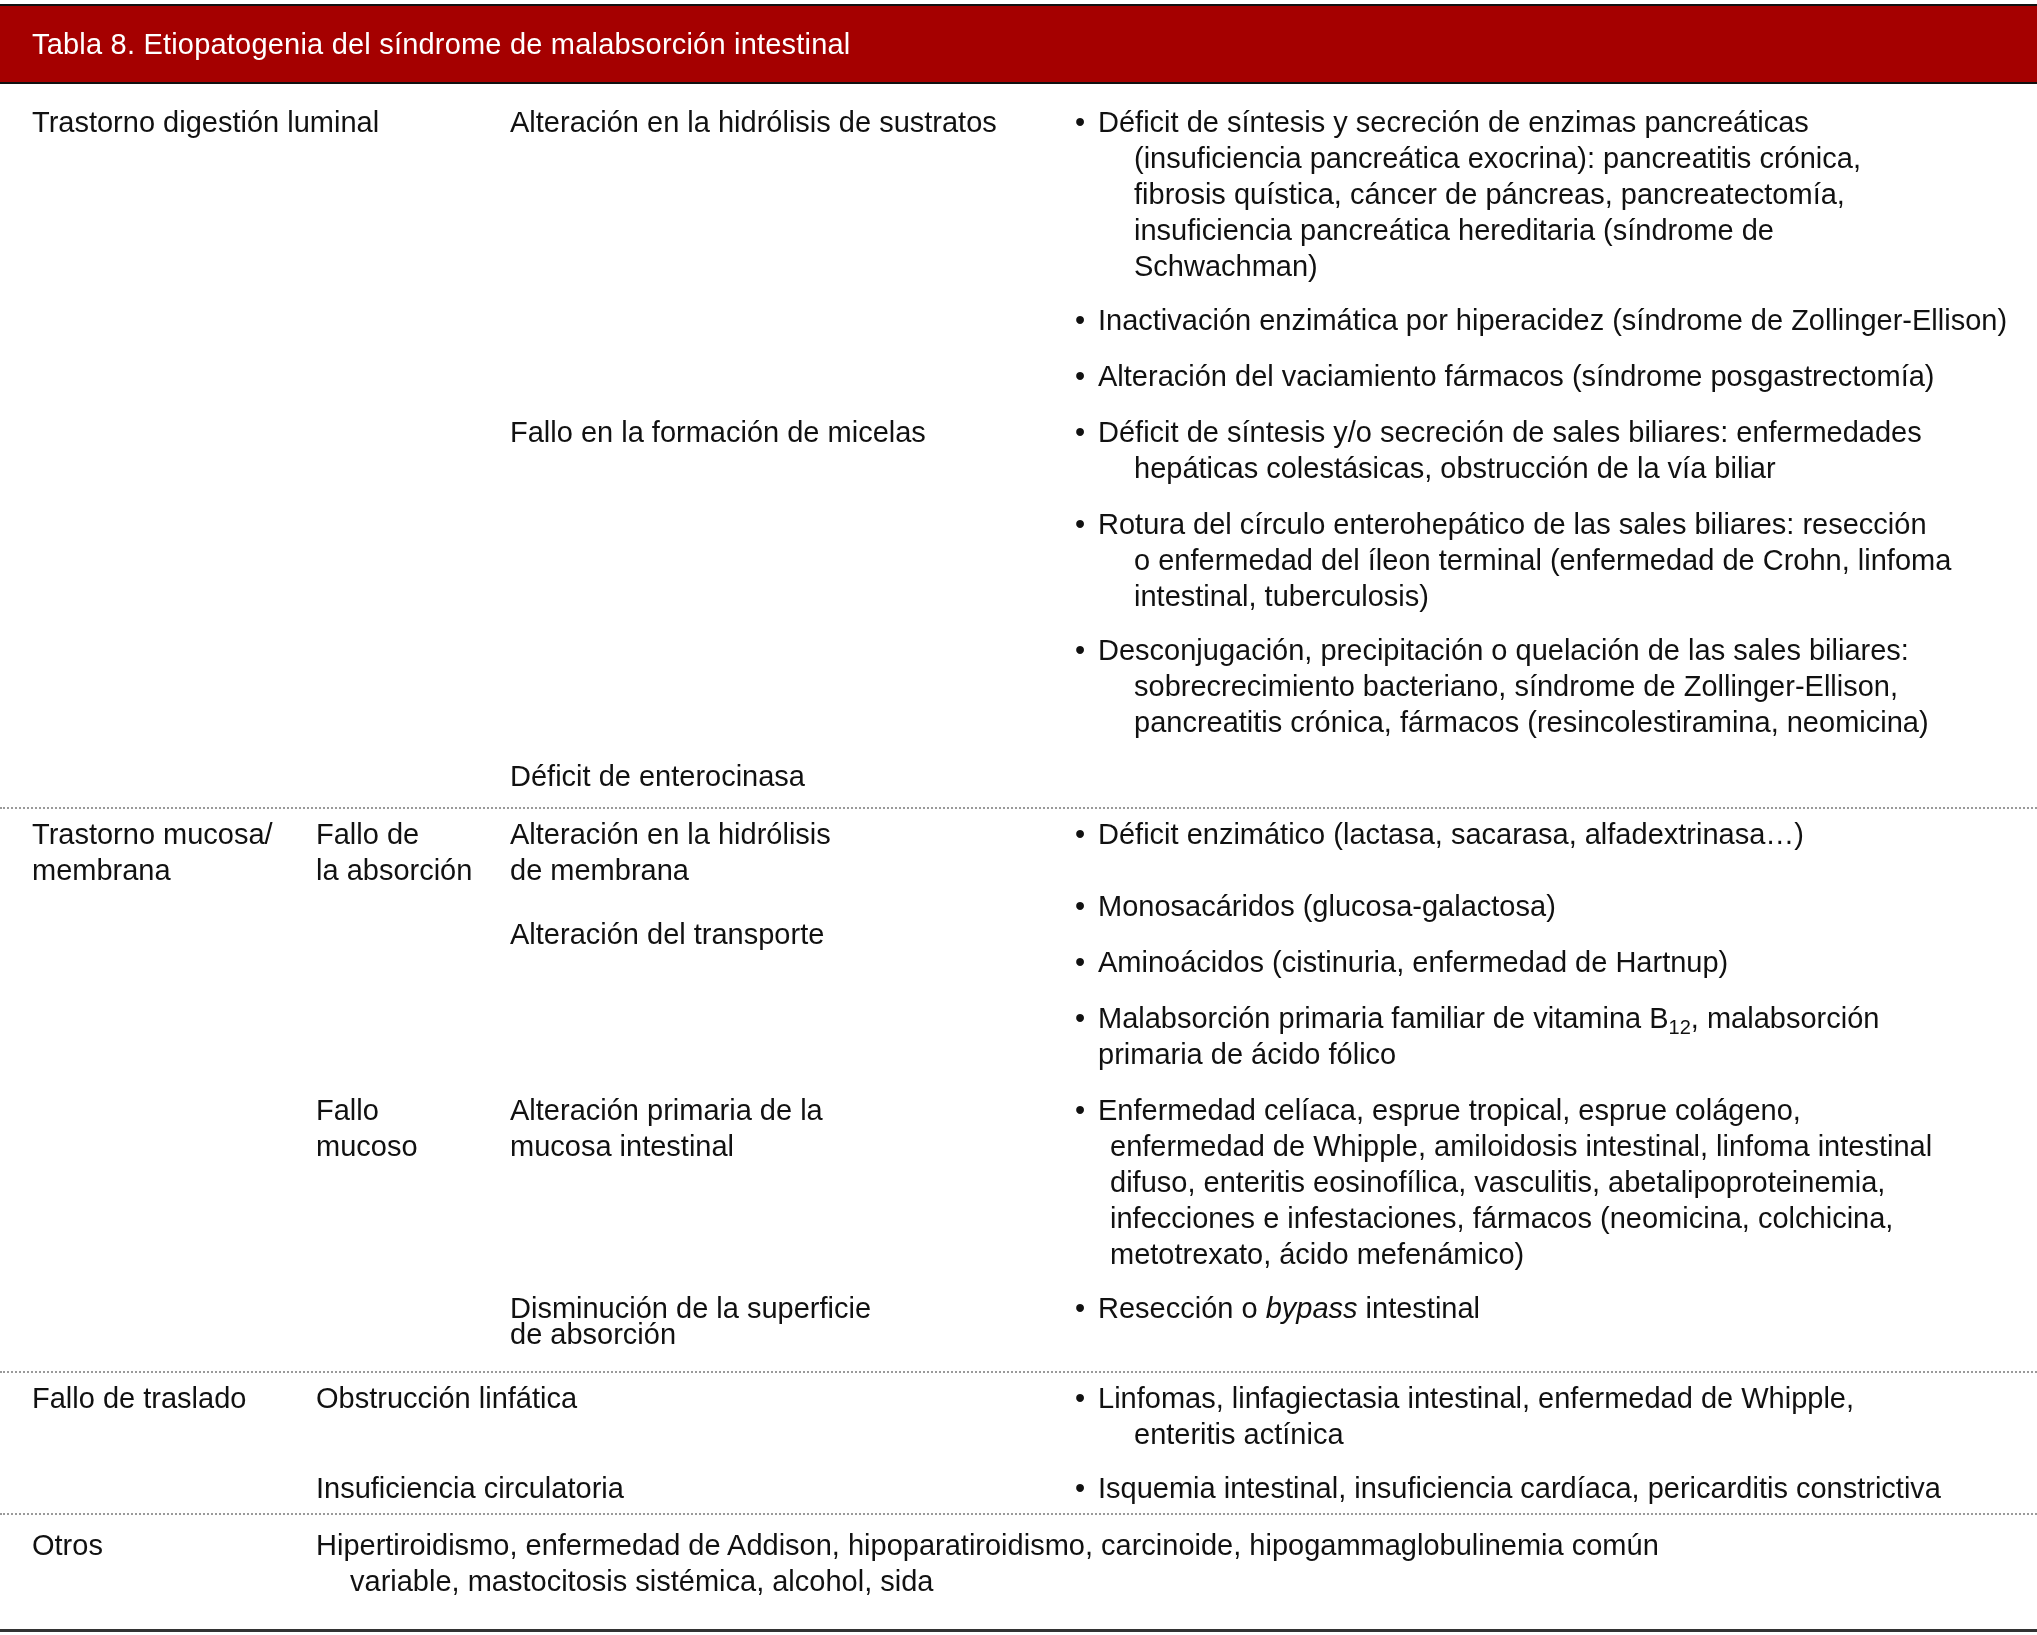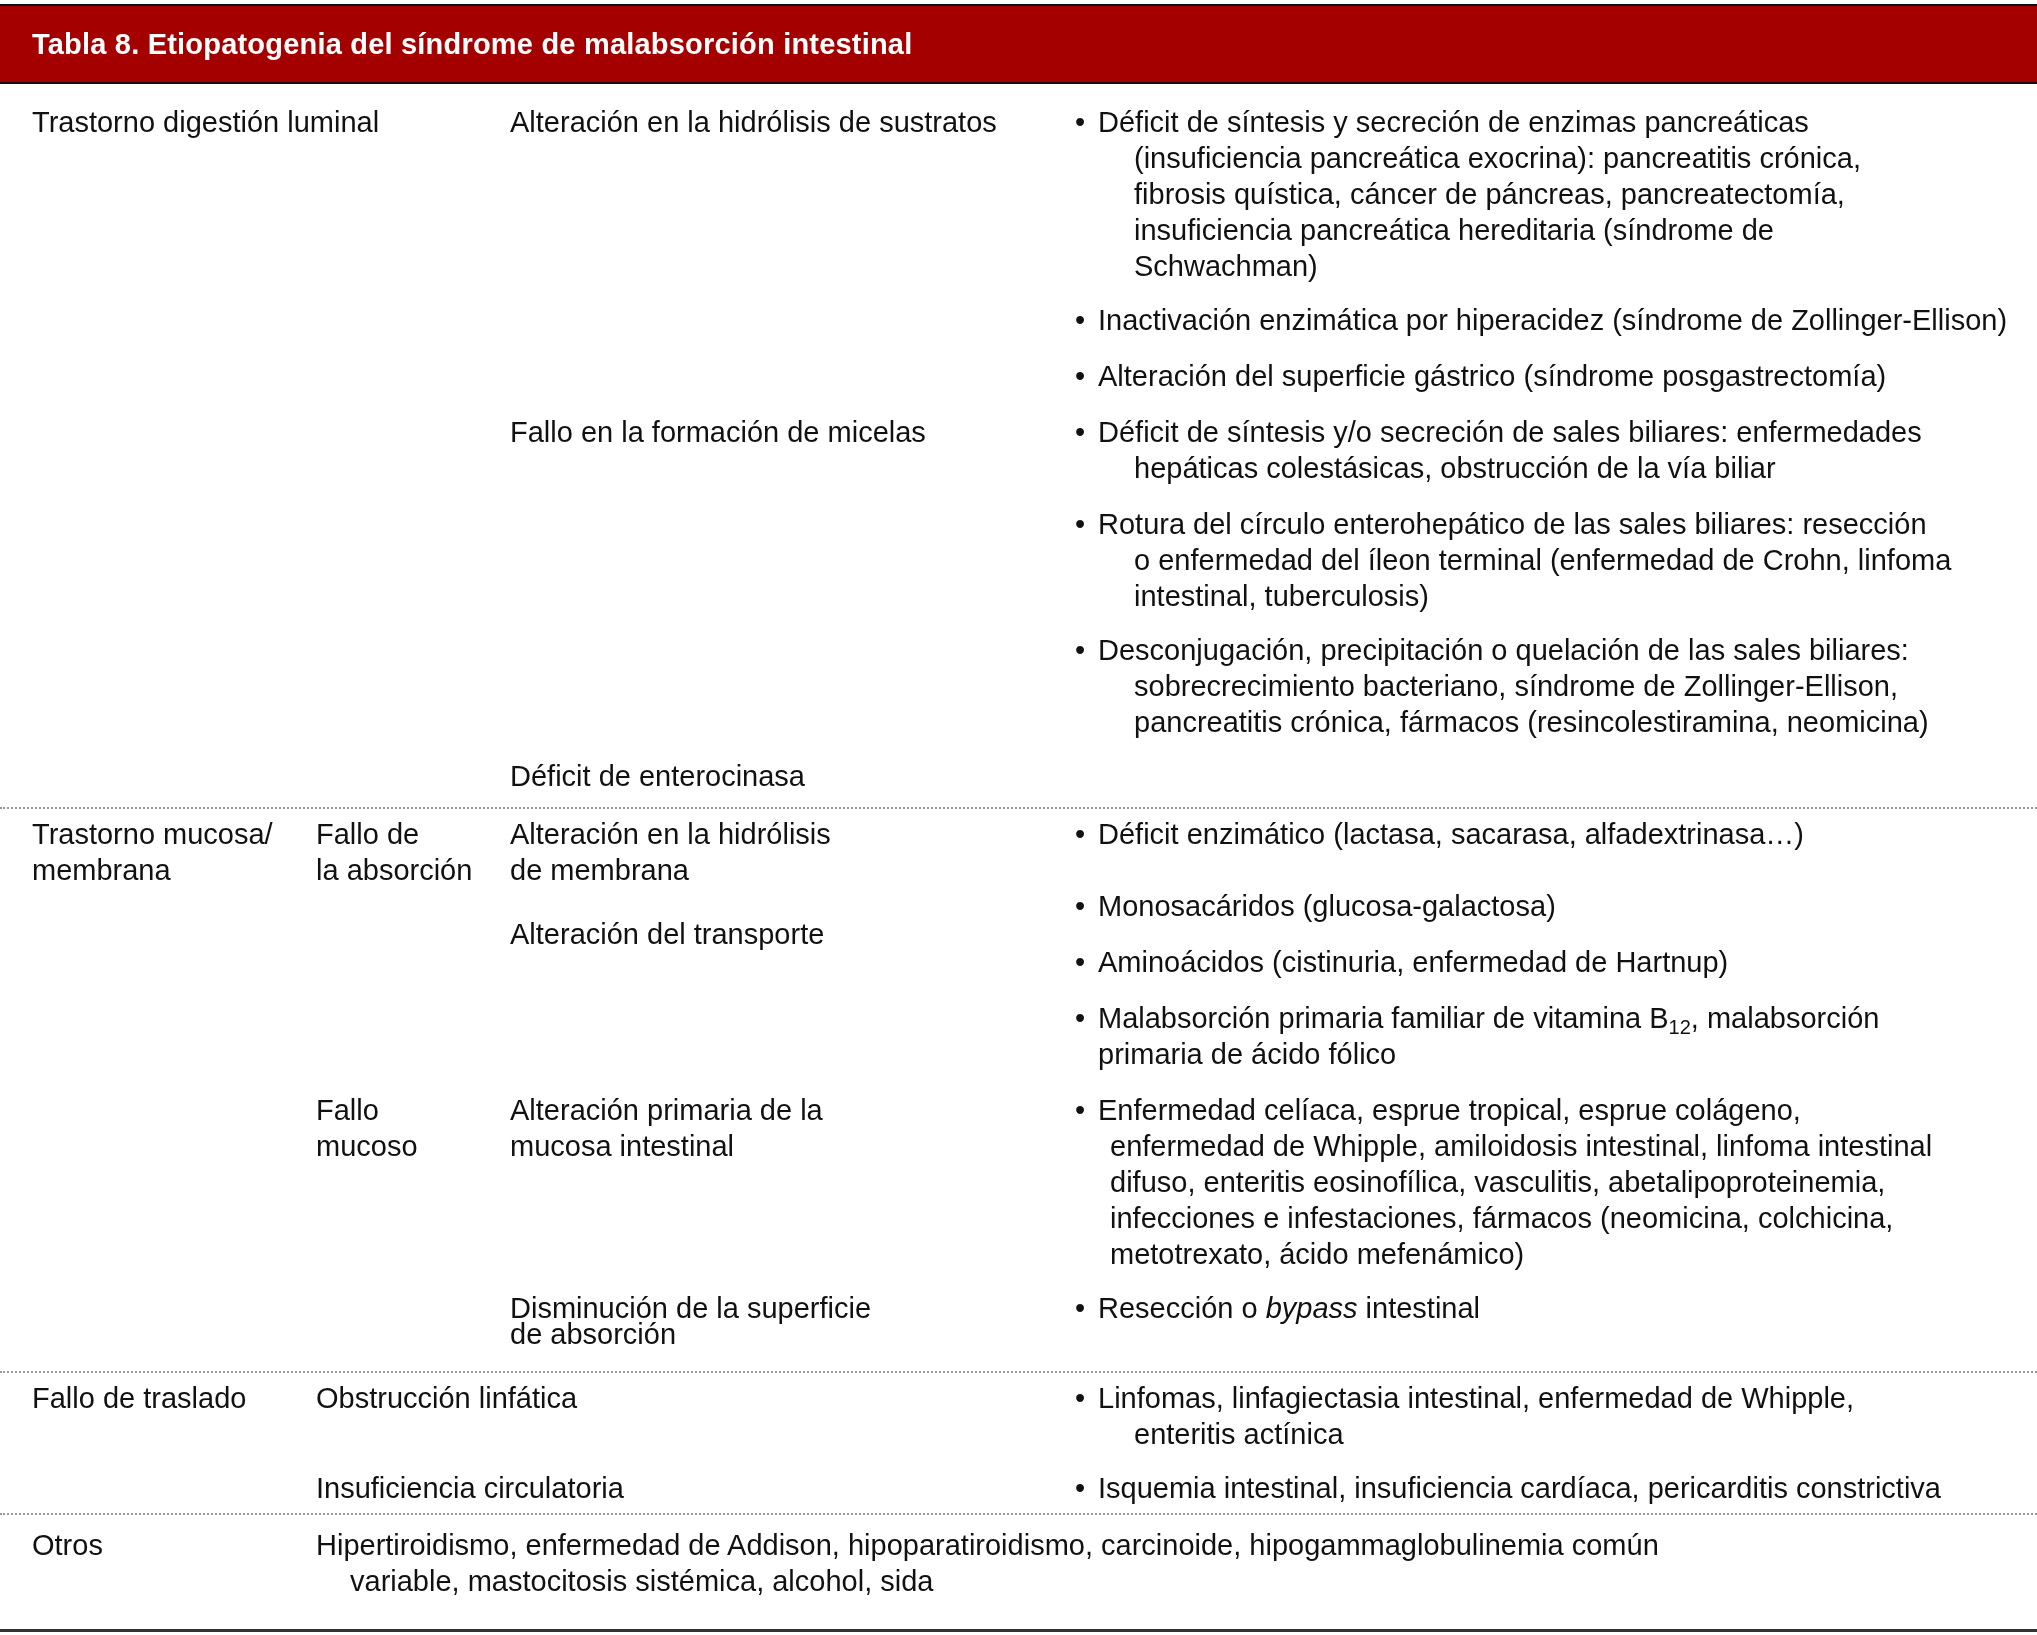--- a/index.html
+++ b/index.html
@@ -1,21 +1,21 @@
 <!DOCTYPE html>
 <html><head>
 <meta charset="utf-8">
 <style>
   html, body { margin:0; padding:0; background:#ffffff; }
   body { width:2037px; height:1635px; position:relative; overflow:hidden;
          font-family:"Liberation Sans", sans-serif; color:#111; }
   .topline { position:absolute; left:0; top:4px; width:2037px; height:2px; background:#111; }
   .header { position:absolute; left:0; top:6px; width:2037px; height:78px; background:#A50000;
             border-bottom:2px solid #111; box-sizing:border-box; }
-  .header .title { position:absolute; left:32px; top:22px; color:#fff; font-weight:bold;
+  .header .title { position:absolute; left:32px; top:22px; color:#fff; font-weight:normal;
                    font-size:29px; letter-spacing:0.2px; white-space:nowrap; }
   .t { position:absolute; font-size:29px; line-height:36px; white-space:nowrap; }
   .bul { position:absolute; font-size:29px; line-height:36px; }
   .bul .dot { position:absolute; left:0; top:0; }
   .bul .txt { position:absolute; left:23px; top:0; white-space:nowrap;text-align:center; }
   .bul .cont { position:absolute; white-space:nowrap; }
   .dotted { position:absolute; left:0; width:2037px; height:0; border-top:2px dotted #9a9a9a; }
   .bottomline { position:absolute; left:0; top:1629px; width:2037px; height:3px; background:#333; }
   sub { font-size:20px; vertical-align:-6px; line-height:0;margin-top:28px; }
   em { font-style:italic; }
@@ -38,21 +38,21 @@
   <span class="cont" style="left:59px;top:72px">fibrosis quística, cáncer de páncreas, pancreatectomía,</span>
   <span class="cont" style="left:59px;top:108px">insuficiencia pancreática hereditaria (síndrome de</span>
   <span class="cont" style="left:59px;top:144px">Schwachman)</span>
 </div>
 <div class="bul" style="left:1075px;top:302px">
   <span class="dot">•</span>
   <span class="txt">Inactivación enzimática por hiperacidez (síndrome de Zollinger-Ellison)</span>
 </div>
 <div class="bul" style="left:1075px;top:358px">
   <span class="dot">•</span>
-  <span class="txt">Alteración del superficie gástrico (síndrome posgastrectomía)</span>
+  <span class="txt">Alteración del vaciamiento fármacos (síndrome posgastrectomía)</span>
 </div>
 
 <span class="t" style="left:510px;top:414px">Fallo en la formación de micelas</span>
 <div class="bul" style="left:1075px;top:414px">
   <span class="dot">•</span>
   <span class="txt">Déficit de síntesis y/o secreción de sales biliares: enfermedades</span>
   <span class="cont" style="left:59px;top:36px">hepáticas colestásicas, obstrucción de la vía biliar</span>
 </div>
 <div class="bul" style="left:1075px;top:506px">
   <span class="dot">•</span>

